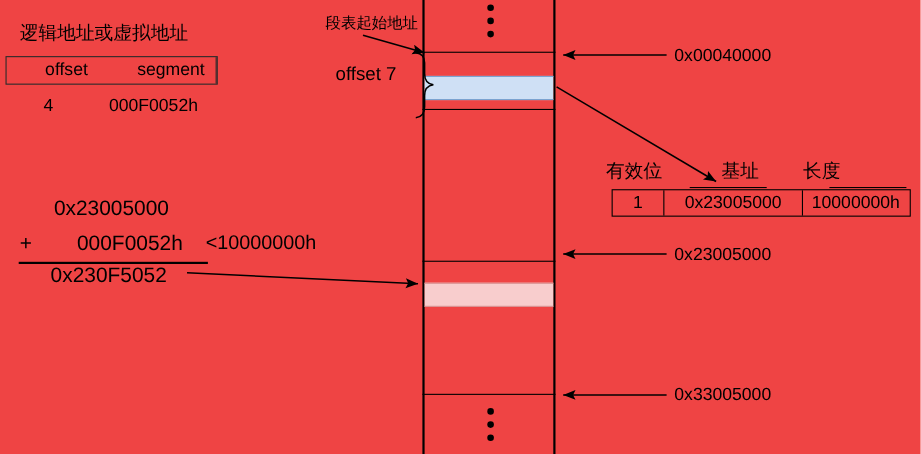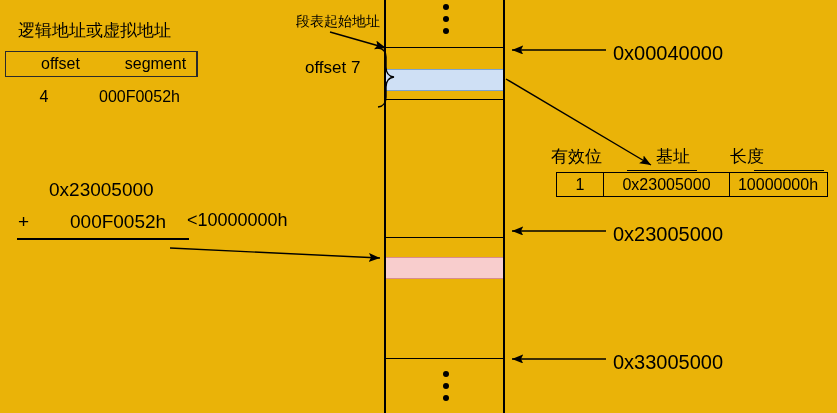--- a/index.html
+++ b/index.html
@@ -4,21 +4,21 @@
 <style>
   html, body {
     margin: 0;
     padding: 0;
     background: #ffffff;
   }
   #root {
     position: relative;
     width: 837px;
     height: 413px;
-    background: #eab308;
+    background: #ef4444;
     font-family: "Liberation Sans", "DejaVu Sans", sans-serif;
     color: #000000;
     overflow: hidden;
   }
   .abs { position: absolute; }
   .txt {
     white-space: nowrap;
     line-height: 1;
     color: #000;
   }
@@ -104,21 +104,21 @@
     border-radius: 50%;
     background: #000;
   }
   #dots-top    { left: 443px; top: 4px; }
   #dots-bottom { left: 443px; top: 371px; }
 
   
   #segtable-label { left: 296px; top: 14px; font-size: 14px; }
   #offset-brace-label { left: 305px; top: 59px; font-size: 17px; }
 
-  .addr-label { font-size: 20px; }
+  .addr-label { font-size: 16px; }
   #addr-1 { left: 613px; top: 43px; }
   #addr-2 { left: 613px; top: 224px; }
   #addr-3 { left: 613px; top: 352px; }
 
   
   .desc-head { font-size: 17px; }
   #desc-head-valid { left: 551px; top: 148px; text-align: right; }
   #desc-head-base  { left: 656px; top: 148px; }
   #desc-head-len   { left: 730px; top: 148px; }
   #desc-underline-base {
@@ -168,20 +168,21 @@
   </div>
 
   <div class="abs txt" id="segment-value">4</div>
   <div class="abs txt" id="offset-value">000F0052h</div>
 
   <div class="abs txt" id="addend-base">0x23005000</div>
   <div class="abs txt" id="plus-sign">+</div>
   <div class="abs txt" id="addend-offset">000F0052h</div>
   <div class="abs txt" id="length-note">&lt;10000000h</div>
   <div class="abs" id="sum-rule"></div>
+  <div class="abs txt" id="sum-value">0x230F5052</div>
 
   <div class="abs" id="memory-column"></div>
 
   <div class="abs mem-line" style="top:47px"></div>
   <div class="abs mem-line" style="top:99px"></div>
   <div class="abs mem-line" style="top:237px"></div>
   <div class="abs mem-line" style="top:358px"></div>
 
   <div class="abs mem-band" id="band-blue"></div>
   <div class="abs mem-band" id="band-pink"></div>

